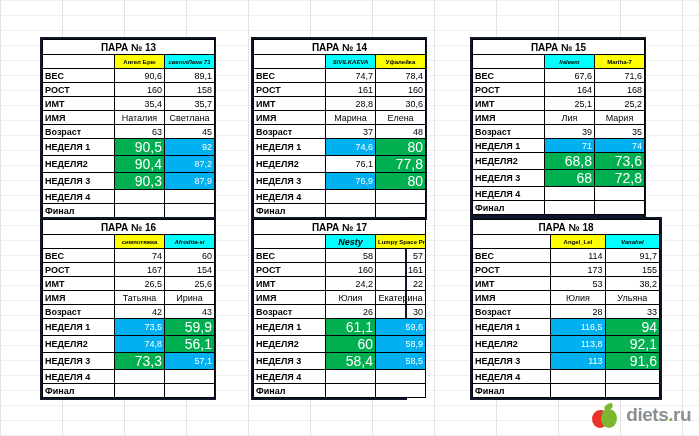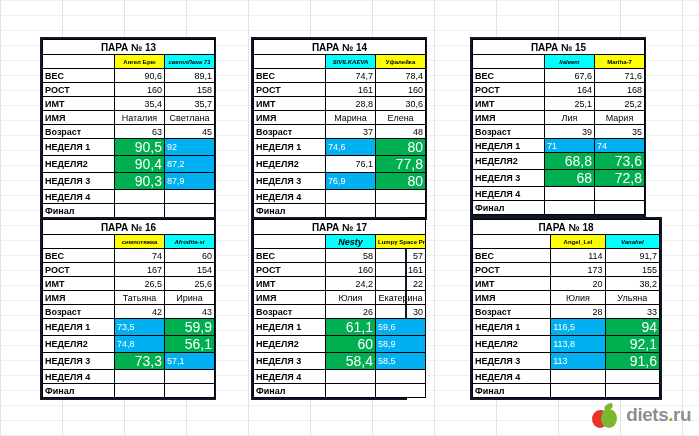--- a/index.html
+++ b/index.html
@@ -49,21 +49,21 @@
   .lbl{
     font-weight:bold;
     font-size:9px;
     text-align:left;
     width:72px;
   }
   .val{text-align:center;}
   .yellow{background:#ffff00;font-weight:bold;text-align:center;font-size:9px;}
   .cyan{background:#00ffff;font-weight:bold;text-align:center;font-size:9px;font-style:italic;}
   .green{background:#00b050;color:#ffffff;text-align:right;font-size:14px;}
-  .blue{background:#00b0f0;color:#ffffff;text-align:left;font-size:9px;}
+  .blue{background:#00b0f0;color:#ffffff;text-align:right;font-size:9px;}
   .plain{background:#ffffff;text-align:center;}
   .right{text-align:right;}
   .empty{background:#ffffff;}
   .tinytxt{font-size:6px;}
 
   
   .logo{
     position:absolute;
     right:8px;bottom:6px;
     display:flex;align-items:flex-start;gap:8px;
@@ -465,21 +465,21 @@
             <td class="right">114</td>
             <td class="right">91,7</td>
           </tr>
       <tr>
             <td class="lbl">РОСТ</td>
             <td class="right">173</td>
             <td class="right">155</td>
           </tr>
       <tr>
             <td class="lbl">ИМТ</td>
-            <td class="right">20</td>
+            <td class="right">53</td>
             <td class="right">38,2</td>
           </tr>
       <tr>
             <td class="lbl">ИМЯ</td>
             <td class="val">Юлия</td>
             <td class="val">Ульяна</td>
           </tr>
       <tr>
             <td class="lbl">Возраст</td>
             <td class="right">28</td>

